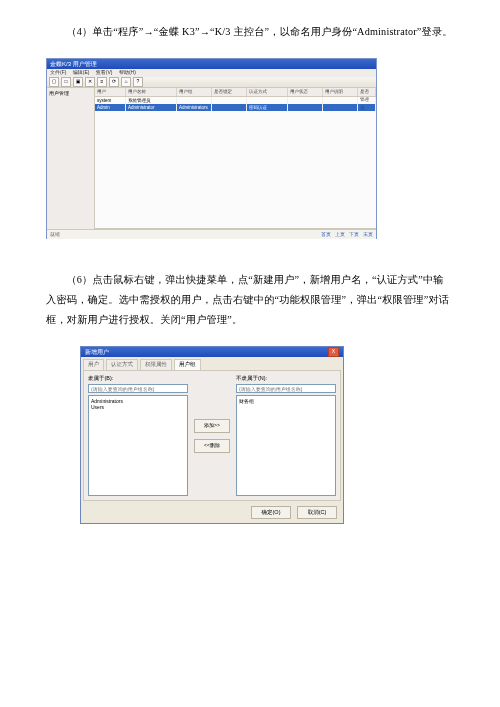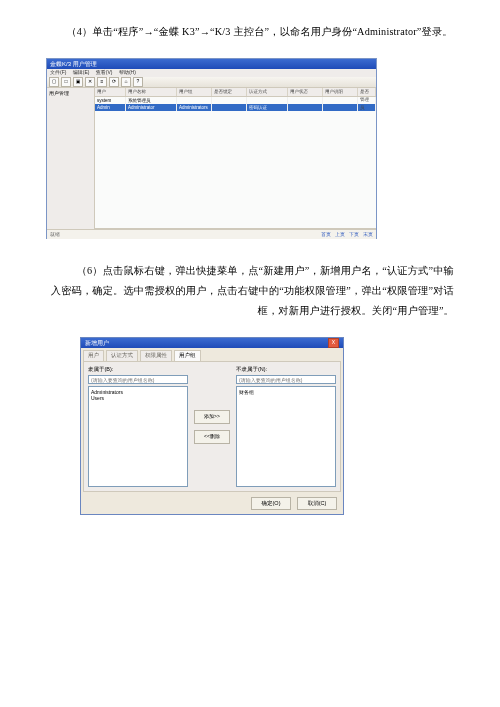--- a/index.html
+++ b/index.html
@@ -209,21 +209,21 @@
       <span>就绪</span>
       <span class="pager">
         <span>首页</span>
         <span>上页</span>
         <span>下页</span>
         <span>末页</span>
       </span>
     </div>
   </div>
 
-  <p class="para" style="margin-top:22px;text-align:right;">（6）点击鼠标右键，弹出快捷菜单，点“新建用户”，新增用户名，“认证方式”中输入密码，确定。选中需授权的用户，点击右键中的“功能权限管理”，弹出“权限管理”对话框，对新用户进行授权。关闭“用户管理”。</p>
+  <p class="para" style="margin-top:31px;">（6）点击鼠标右键，弹出快捷菜单，点“新建用户”，新增用户名，“认证方式”中输入密码，确定。选中需授权的用户，点击右键中的“功能权限管理”，弹出“权限管理”对话框，对新用户进行授权。关闭“用户管理”。</p>
 
   <div class="shot2">
     <div class="dlg-title">
       <span>新增用户</span>
       <span class="close">X</span>
     </div>
     <div class="tabstrip">
       <div class="tab">用户</div>
       <div class="tab">认证方式</div>
       <div class="tab">权限属性</div>

